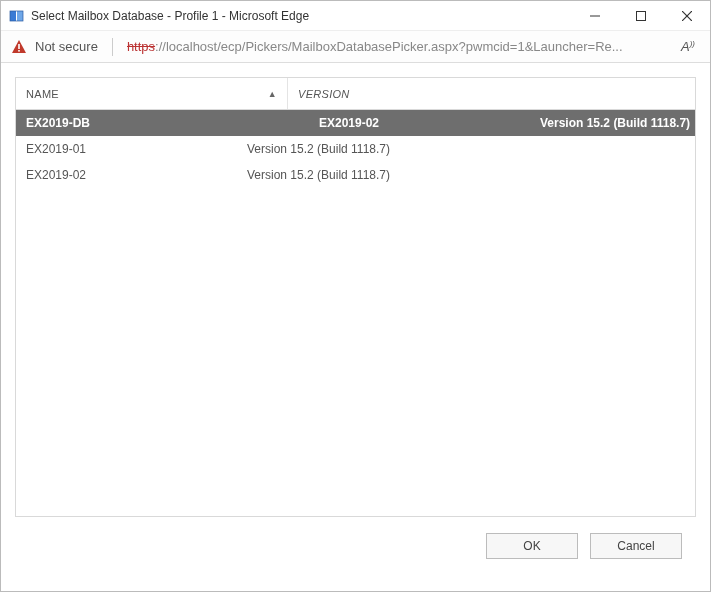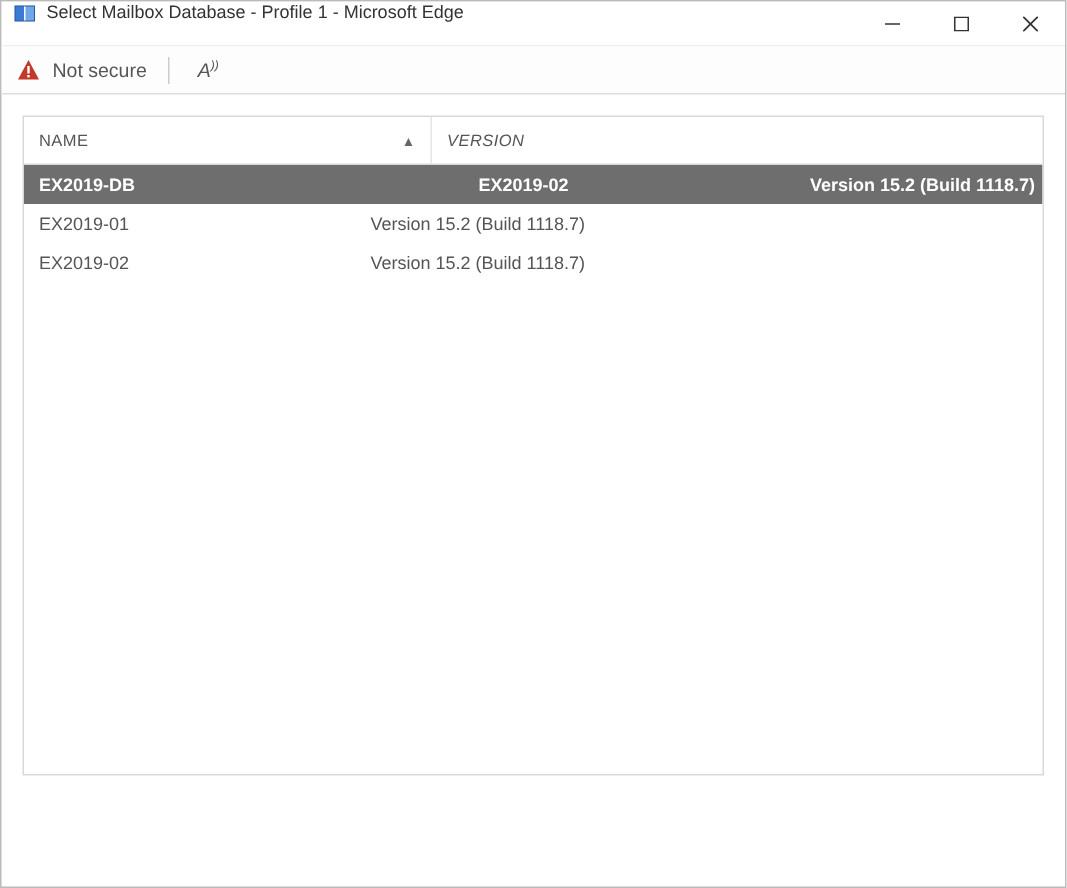--- a/index.html
+++ b/index.html
@@ -10,20 +10,21 @@
     color: #333;
     width: 711px;
     height: 592px;
     overflow: hidden;
     border: 1px solid #bbb;
   }
   
   .titlebar {
     height: 30px;
     display: flex;
+    align-items: center;
     background: #fff;
     border-bottom: 1px solid #eee;
   }
   .titlebar .app-icon {
     width: 16px; height: 16px;
     margin: 0 6px 0 8px;
     display: flex; align-items: center; justify-content: center;
   }
   .titlebar .title-text {
     flex: 1;
@@ -185,20 +186,23 @@
 <div class="addrbar">
   <span class="sec-icon">
     <svg width="16" height="16" viewBox="0 0 16 16">
       <polygon points="8,1 15,14 1,14" fill="#c0392b"></polygon>
       <rect x="7.2" y="5" width="1.6" height="5" fill="#fff"></rect>
       <rect x="7.2" y="11" width="1.6" height="1.6" fill="#fff"></rect>
     </svg>
   </span>
   <span class="sec-text">Not secure</span>
   <span class="addr-sep"></span>
+  <span class="url">
+    <span class="https-strike">https</span><span class="rest">://localhost/ecp/Pickers/MailboxDatabasePicker.aspx?pwmcid=1&amp;Launcher=Re...</span>
+  </span>
   <span class="reader-icon">A<sup style="font-size:8px;">))</sup></span>
 </div>
 
 <div class="content">
   <div class="grid-wrap">
     <div class="grid-header">
       <div class="col-name">
         <span>NAME</span>
         <span class="sort-arrow">▲</span>
       </div>
@@ -216,13 +220,17 @@
           <div class="col-server">EX2019-01</div>
           <div class="col-version">Version 15.2 (Build 1118.7)</div>
         </div>
         <div class="row">
           <div class="col-server">EX2019-02</div>
           <div class="col-version">Version 15.2 (Build 1118.7)</div>
         </div>
       </div>
   </div>
 
+  <div class="footer">
+    <div class="btn">OK</div>
+    <div class="btn">Cancel</div>
+  </div>
 </div>
 
 </body></html>

